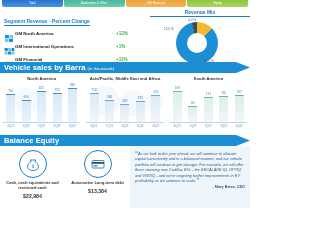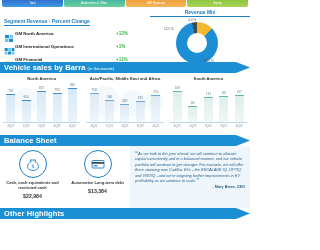--- a/index.html
+++ b/index.html
@@ -266,21 +266,21 @@
         <span>1Q22</span>
         <span>2Q22</span>
         <span>3Q22</span>
         <span>4Q22</span>
       </div>
     </div>
   </div>
 
   <div class="banner">
     <div class="bg"></div>
-    <div class="txt">Balance Sheet</div>
+    <div class="txt">Balance Equity</div>
   </div>
 
   <div class="bsrow">
     <div class="bsL">
       <div class="bsitem">
         <div class="circ">
           <svg width="16" height="16" viewBox="0 0 16 16">
             <path d="M5 4 h6 l-1.2 1.6 c2.4 1 3.6 2.8 3.6 5 c0 2.4 -2 3.8 -5.4 3.8 c-3.4 0 -5.4 -1.4 -5.4 -3.8 c0 -2.2 1.2 -4 3.6 -5 Z" fill="none" stroke="#1c7fc4" stroke-width="0.9"></path>
             <text x="8" y="12" font-size="5" fill="#1c7fc4" text-anchor="middle" font-family="DejaVu Sans">$</text>
           </svg>
@@ -299,18 +299,14 @@
         <div class="bslab">Automotive Long-term debt</div>
         <div class="bsval">$13,384</div>
       </div>
     </div>
     <div class="bsR">
       <div class="quote"><span class="qmark">“</span><span>As we look to the year ahead, we will continue to allocate capital consistently and in a balanced manner, and our vehicle portfolio will continue to get stronger. For example, we will offer three stunning new Cadillac EVs - the ESCALADE IQ, OPTIQ and VISTIQ - and we're targeting further improvements in EV profitability as we continue to scale.</span><span class="qmark">”</span></div>
       <div class="attrib">- Mary Barra, CEO</div>
     </div>
   </div>
 
-  <div class="banner">
-    <div class="bg"></div>
-    <div class="txt">Other Highlights</div>
-  </div>
 
 </div>
 
 </body></html>

